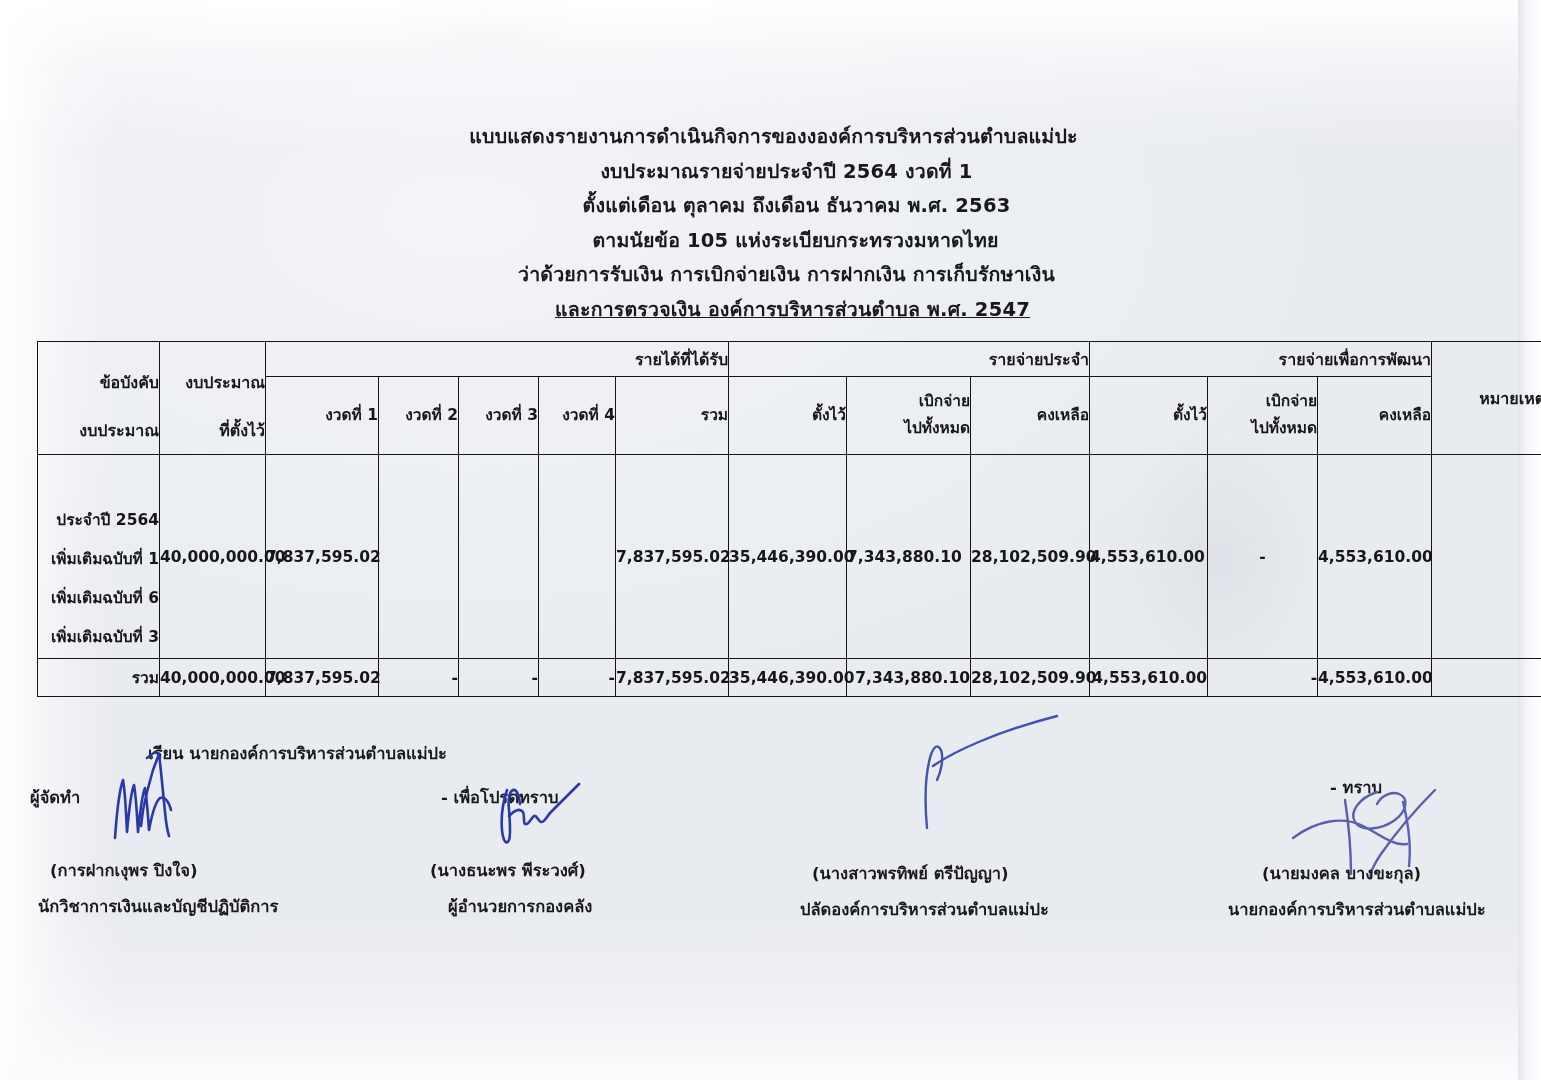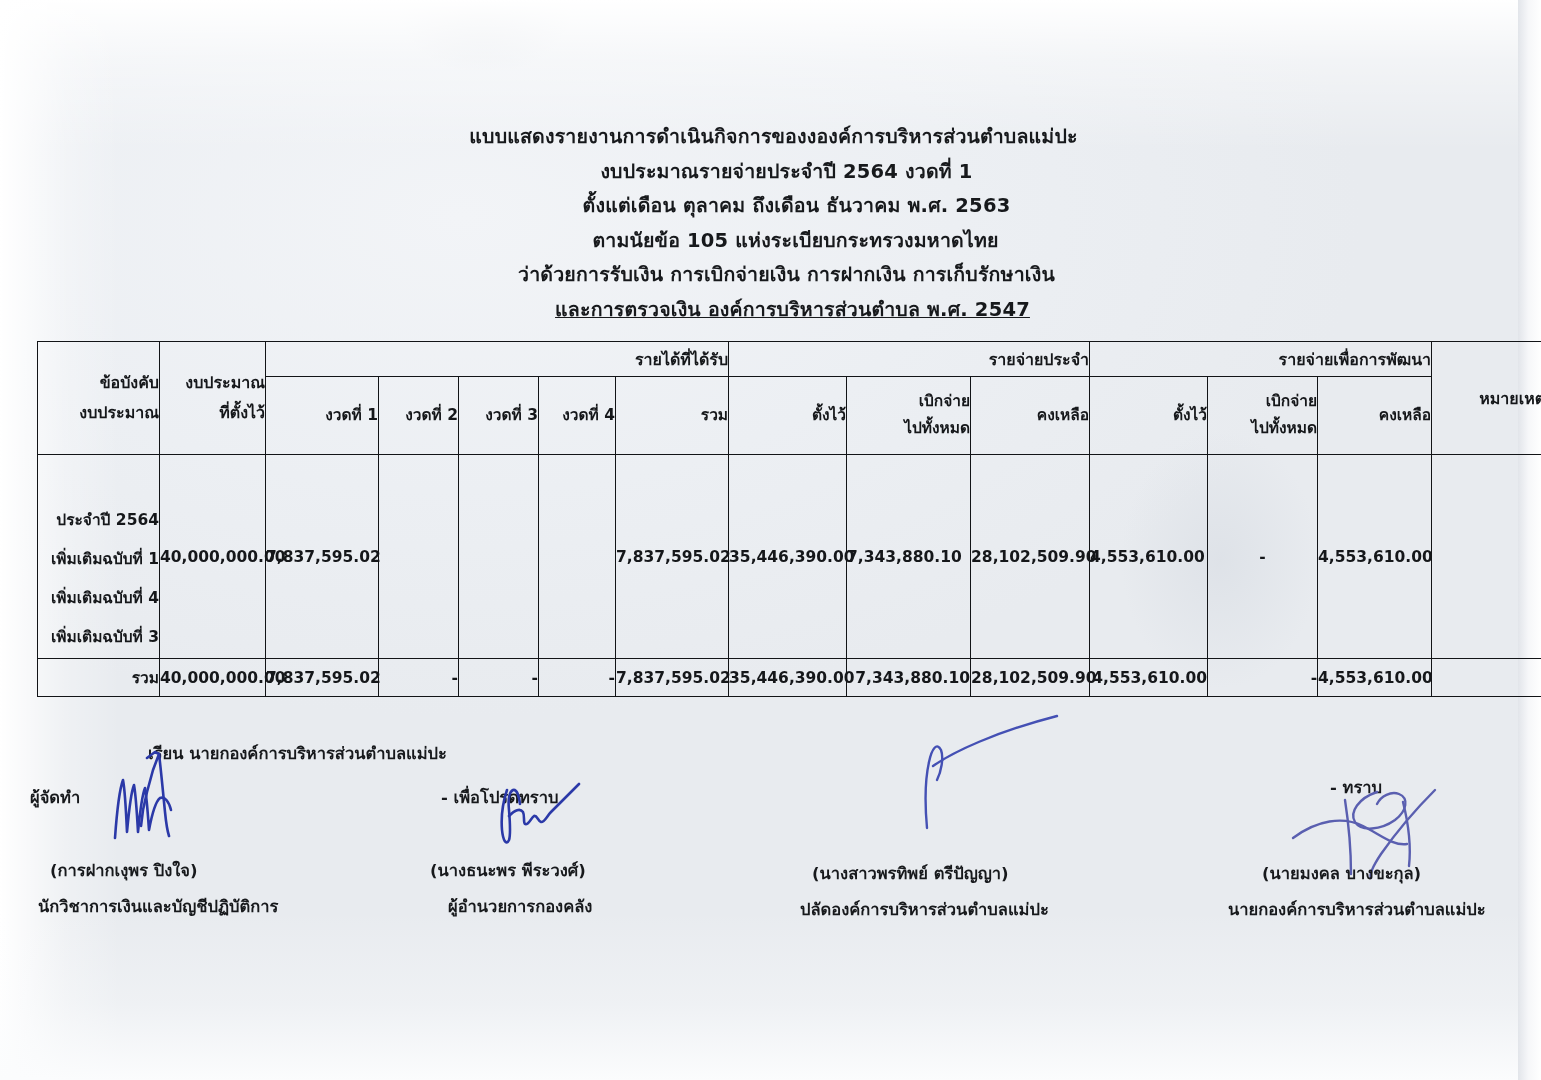--- a/index.html
+++ b/index.html
@@ -125,20 +125,21 @@
     height: 109px;
     font-size: 16px;
   }
   th .two-line {
     display: block;
     line-height: 27px;
   }
   th .stack {
     display: block;
     line-height: 30px;
+    margin-top: 18px;
   }
 
   
   tr.data-row td {
     height: 203px;
     font-size: 15.5px;
     font-weight: 700;
   }
   tr.total-row td {
     height: 37px;
@@ -291,21 +292,21 @@
         </th>
         <th class="sub">คงเหลือ</th>
       </tr>
     </thead>
     <tbody>
       <tr class="data-row">
         <td class="budget-cell">
           <ul class="budget-list">
             <li>ประจำปี 2564</li>
             <li>เพิ่มเติมฉบับที่ 1</li>
-            <li>เพิ่มเติมฉบับที่ 4</li>
+            <li>เพิ่มเติมฉบับที่ 6</li>
             <li>เพิ่มเติมฉบับที่ 3</li>
           </ul>
         </td>
         <td class="v-first num">40,000,000.00</td>
         <td class="v-first num">7,837,595.02</td>
         <td class="v-first num"></td>
         <td class="v-first num"></td>
         <td class="v-first num"></td>
         <td class="v-first num">7,837,595.02</td>
         <td class="v-first num">35,446,390.00</td>

